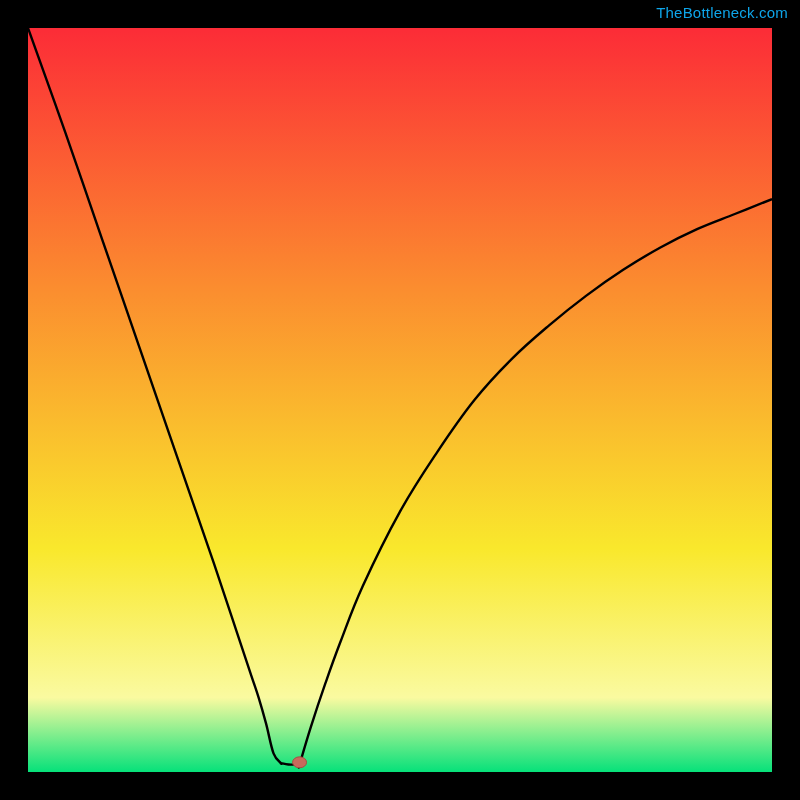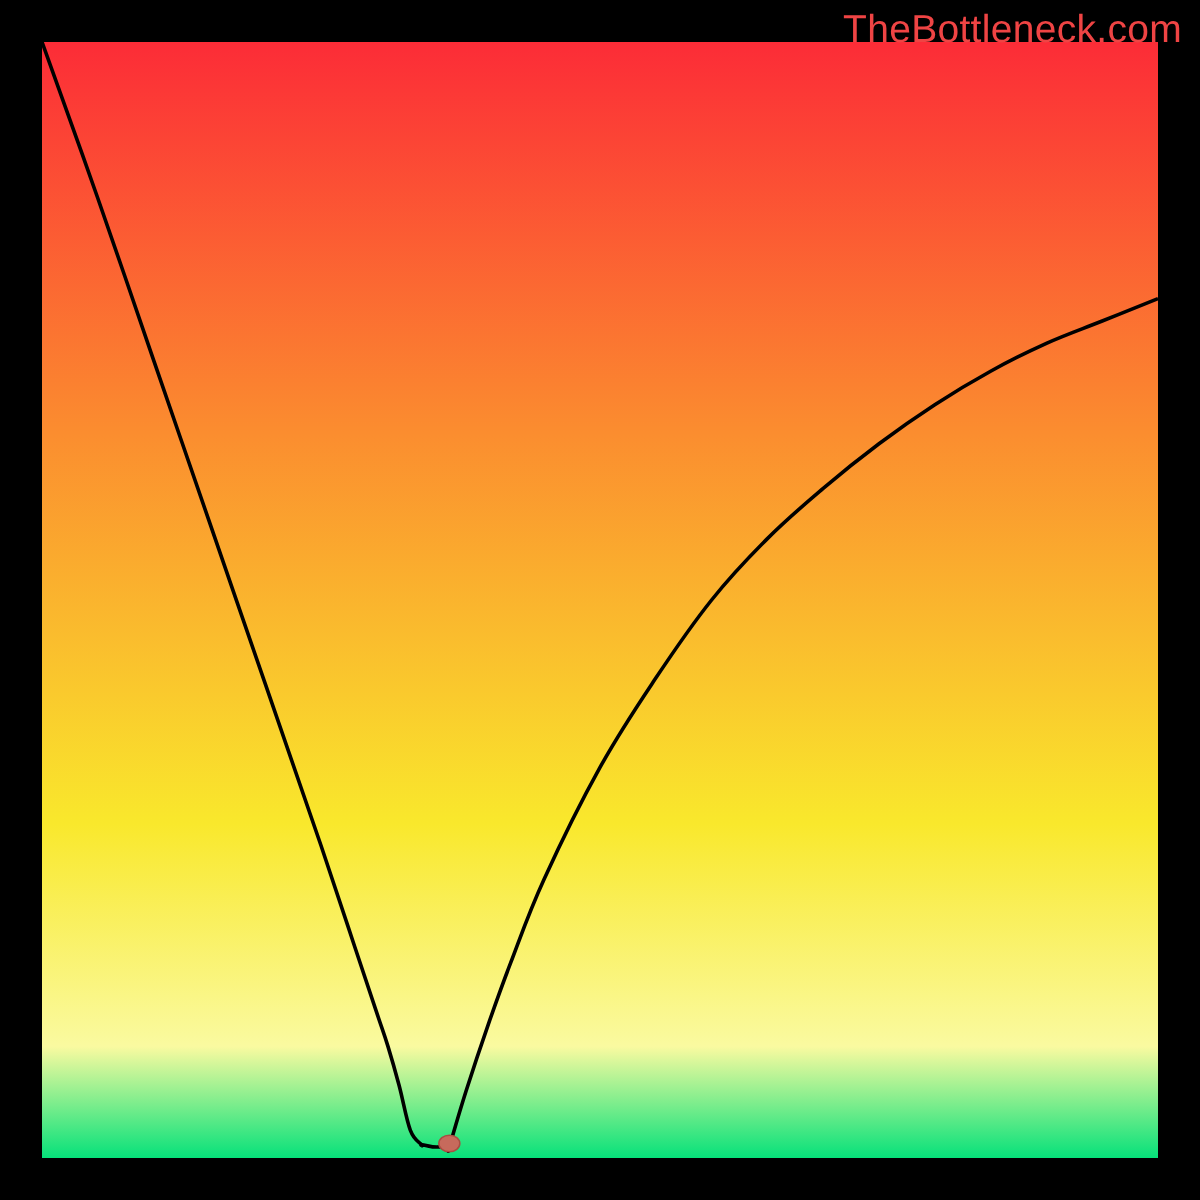--- a/index.html
+++ b/index.html
@@ -23,22 +23,22 @@
     position: absolute;
     left: 0;
     top: 0;
     width: 744px;
     height: 744px;
   }
   .watermark {
     position: absolute;
     top: 4px;
     right: 12px;
-    color: #ef4444;
-    font-size: 26px;
+    color: #0ea5e9;
+    font-size: 15px;
     letter-spacing: 0.2px;
     text-align: center;
     user-select: none;
   }
 </style>
 </head>
 <body>
 
 <div class="frame">
   <svg class="plot" viewBox="0 0 744 744" preserveAspectRatio="none">

